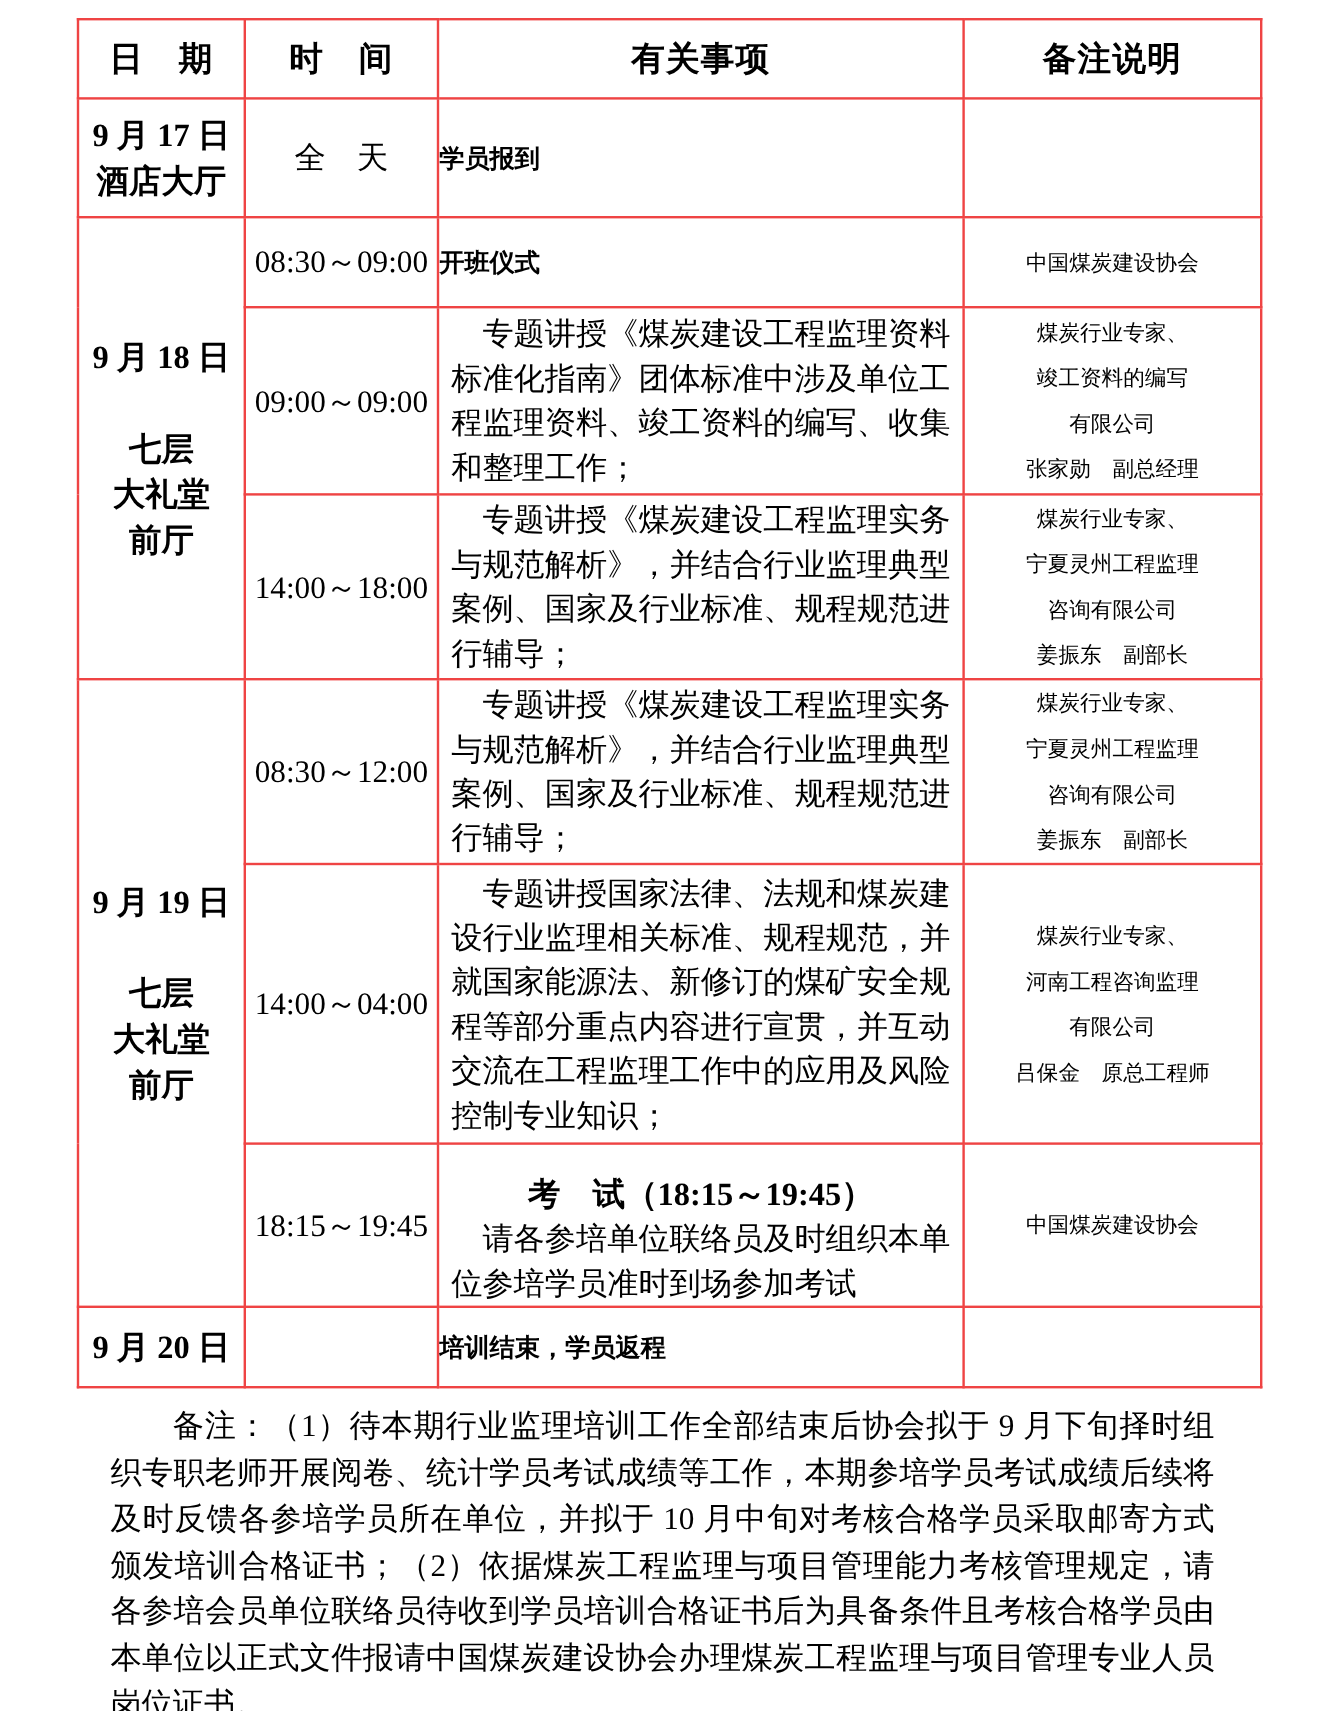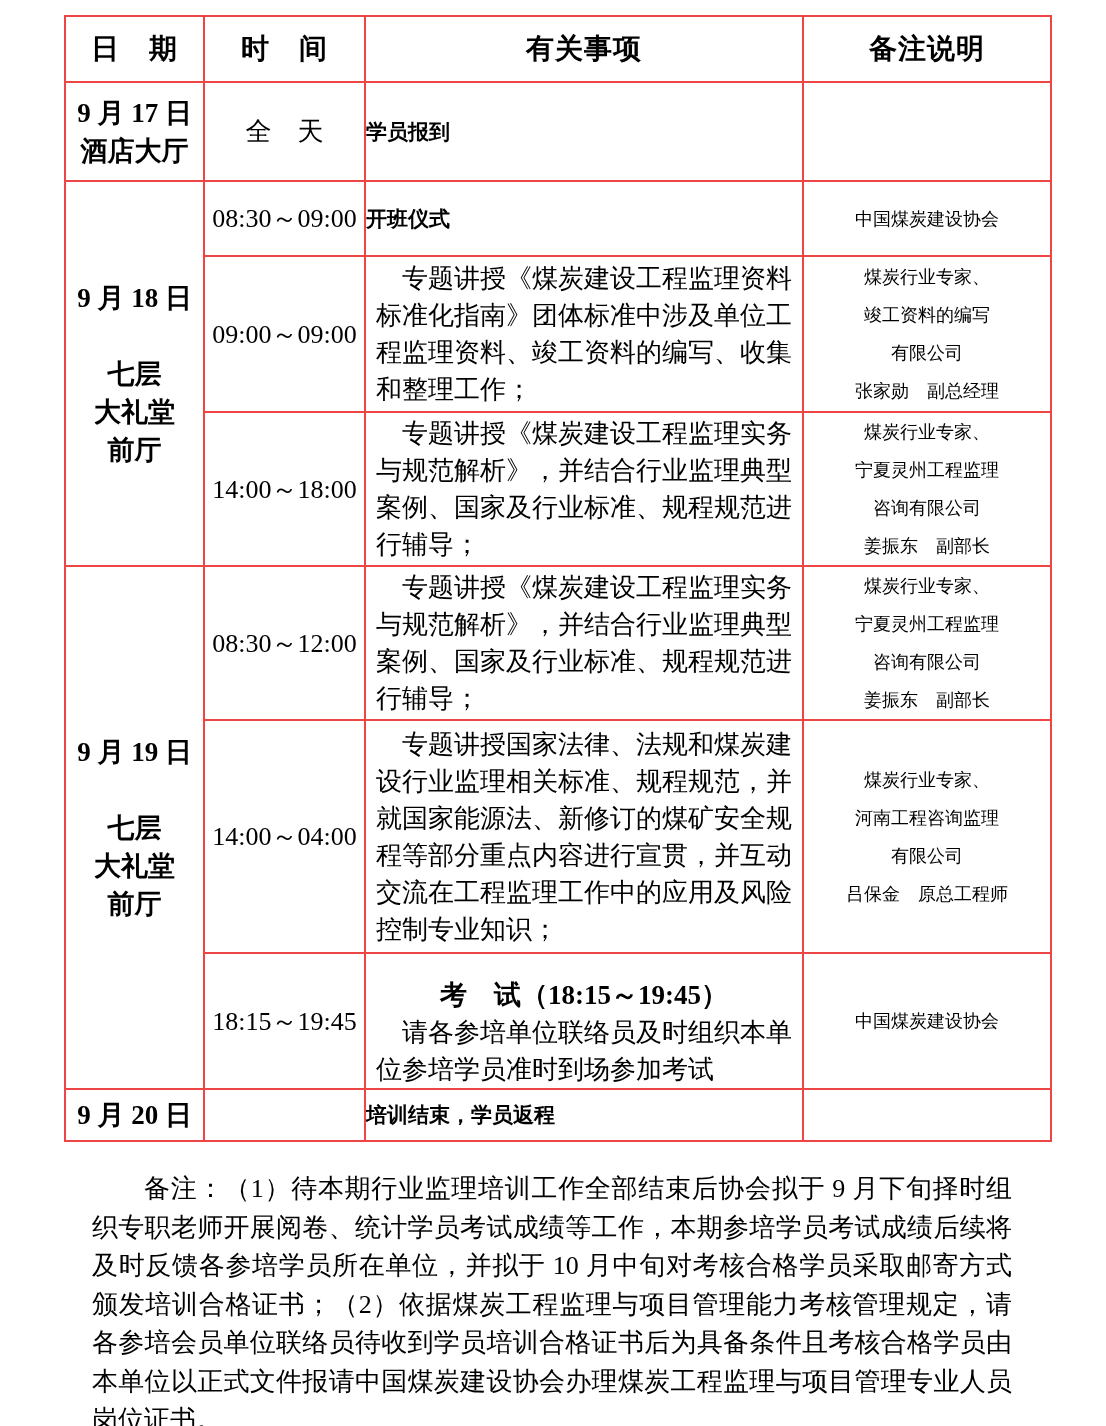--- a/index.html
+++ b/index.html
@@ -31,21 +31,21 @@
     overflow: hidden;
   }
   tr.row-header   { height: 66px; }
   tr.row-d1       { height: 99px; }
   tr.row-d2a      { height: 75px; }
   tr.row-d2b      { height: 156px; }
   tr.row-d2c      { height: 153px; }
   tr.row-d3a      { height: 152px; }
   tr.row-d3b      { height: 233px; }
   tr.row-d3c      { height: 113px; }
-  tr.row-d4       { height: 52px; }
+  tr.row-d4       { height: 67px; }
 
   th.hdr {
     font-family: "Liberation Sans", "DejaVu Sans", sans-serif;
     font-weight: bold;
     font-size: 28px;
     text-align: center;
     letter-spacing: 1px;
   }
   td.date-cell {
     text-align: center;

